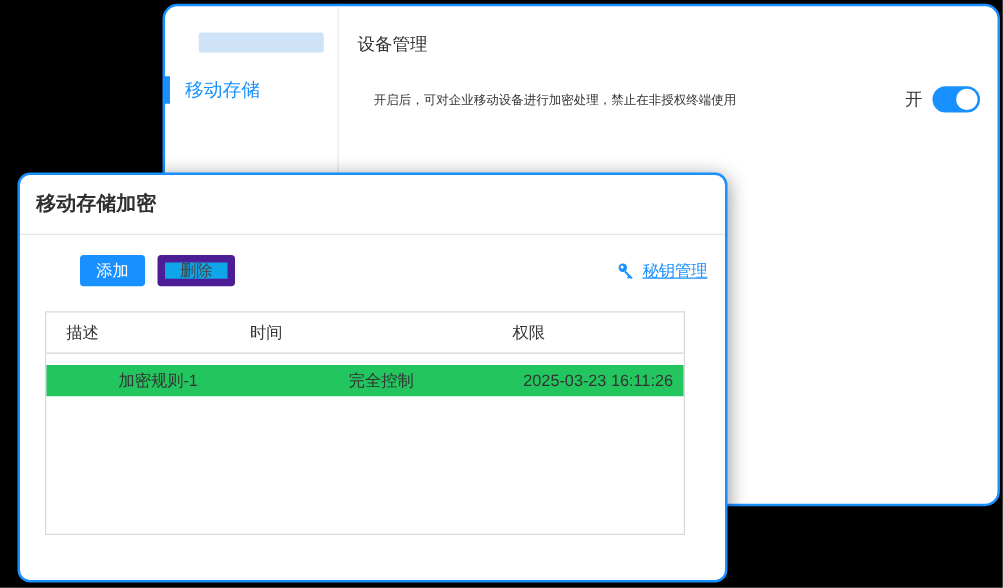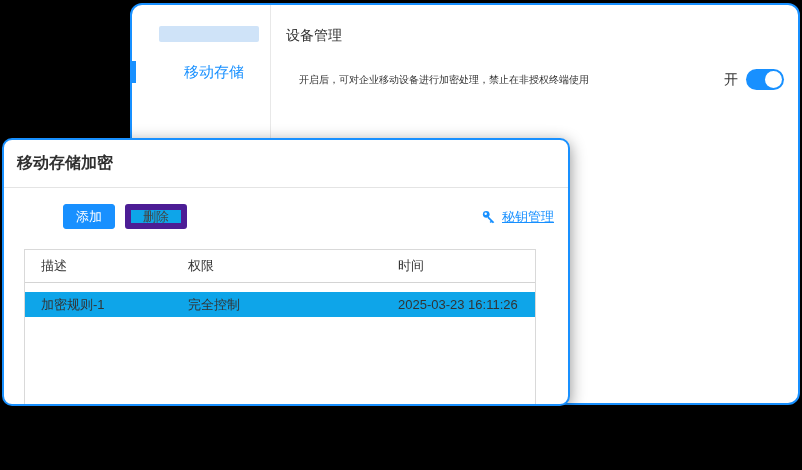--- a/index.html
+++ b/index.html
@@ -25,47 +25,47 @@
   .pd-body { display: flex; height: calc(100% - 46px); }
   .pd-sidebar { width: 139px; border-right: 1px solid #e8e8e8; flex-shrink: 0; }
   .skeleton-bar {
     margin: 21px 0 0 27px; width: 100px; height: 16px;
     background: #cfe3f8; border-radius: 2px;
   }
   .side-item {
     margin-top: 17px; height: 26px; display: flex; align-items: center; cursor: pointer;
   }
   .side-item .active-bar { width: 4px; height: 22px; background: #1890ff; margin-right: 12px; }
-  .side-item .side-label { color: #1890ff; font-size: 15px; margin-left: 36px; }
+  .side-item .side-label { color: #1890ff; font-size: 15px; }
   .pd-main { flex: 1; padding: 22px 14px 0 15px; }
   .section-title { font-size: 14px; color: #333; }
   .toggle-row {
     margin-top: 24px; display: flex; align-items: center; justify-content: space-between;
   }
   .toggle-desc { font-size: 10px; color: #333; padding-left: 13px; }
   .toggle-wrap { display: flex; align-items: center; gap: 8px; }
   .toggle-state-label { font-size: 14px; color: #333; }
   .switch {
     width: 38px; height: 21px; border-radius: 11px; background: #1890ff;
     position: relative; cursor: pointer; flex-shrink: 0;
   }
   .switch .knob {
     position: absolute; right: 2px; top: 2px; width: 17px; height: 17px;
     border-radius: 50%; background: #fff;
   }
 
   
-  .panel-dialog { left: 2px; top: 138px; width: 568px; height: 268px; border-radius: 10px; z-index: 2; }
+  .panel-dialog { left: 14px; top: 138px; width: 568px; height: 328px; border-radius: 10px; z-index: 2; }
   .pf-header {
     height: 48px; display: flex; align-items: center;
     padding-left: 13px; border-bottom: 1px solid #e4e4e4;
   }
   .pf-title { font-size: 16px; font-weight: 600; color: #303030; }
   .pf-toolbar {
-    margin: 16px 14px 0 19px; display: flex; align-items: center; padding-left: 40px;
+    margin: 16px 14px 0 8px; display: flex; align-items: center; padding-left: 40px;
   }
   .btn {
     height: 25px; padding: 0 12px; font-size: 13px; border-radius: 3px;
     cursor: pointer; display: inline-flex; align-items: center; justify-content: center;
     font-family: inherit;
   }
   .btn-primary { background: #1890ff; border: 1px solid #1890ff; color: #fff; }
   .btn-default { background: #0ea5e9; border: 6px solid #4c1d95; color: #444; margin-left: 10px; }
   .toolbar-spacer { flex: 1; }
   .key-link {
@@ -80,21 +80,21 @@
     border: 1px solid #d9d9d9; background: #fff; overflow: hidden;
   }
   .t-row {
     display: grid; grid-template-columns: 147px 210px 1fr;
     padding-left: 16px; align-items: center;
   }
   .t-head { height: 33px; border-bottom: 1px solid #d4d4d4; }
   .t-head .t-cell { font-size: 13px; color: #333; }
   .t-body { padding-top: 9px; }
   .t-data { height: 25px; cursor: pointer; }
-  .t-data.selected { background: #0ea5e9; }
+  .t-data.selected { background: #22c55e; text-align: center; }
   .t-data .t-cell { font-size: 13px; color: #333; white-space: nowrap; }
 </style>
 </head>
 <body>
 
 <div class="panel panel-device">
   <div class="pd-body">
     <div class="pd-sidebar">
       <div class="skeleton-bar"></div>
       <div class="side-item">
@@ -132,22 +132,22 @@
           <circle cx="5.0" cy="5.0" r="1.3" fill="#fff"></circle>
           <path d="M7.8 7.8 L14.2 14.2 L12.6 15.2 L11.4 14.0 L10.4 15.0 L9.2 13.8 L10.2 12.8 L7.0 9.6 Z" fill="#1890ff"></path>
         </svg>
       </span>
       <span class="link-text">秘钥管理</span>
     </a>
   </div>
   <div class="rule-table">
     <div class="t-row t-head">
       <span class="t-cell">描述</span>
+      <span class="t-cell">时间</span>
       <span class="t-cell">权限</span>
-      <span class="t-cell">时间</span>
     </div>
     <div class="t-body">
       <div class="t-row t-data selected">
         <span class="t-cell">加密规则-1</span>
         <span class="t-cell">完全控制</span>
         <span class="t-cell">2025-03-23 16:11:26</span>
       </div>
     </div>
   </div>
 </div>

